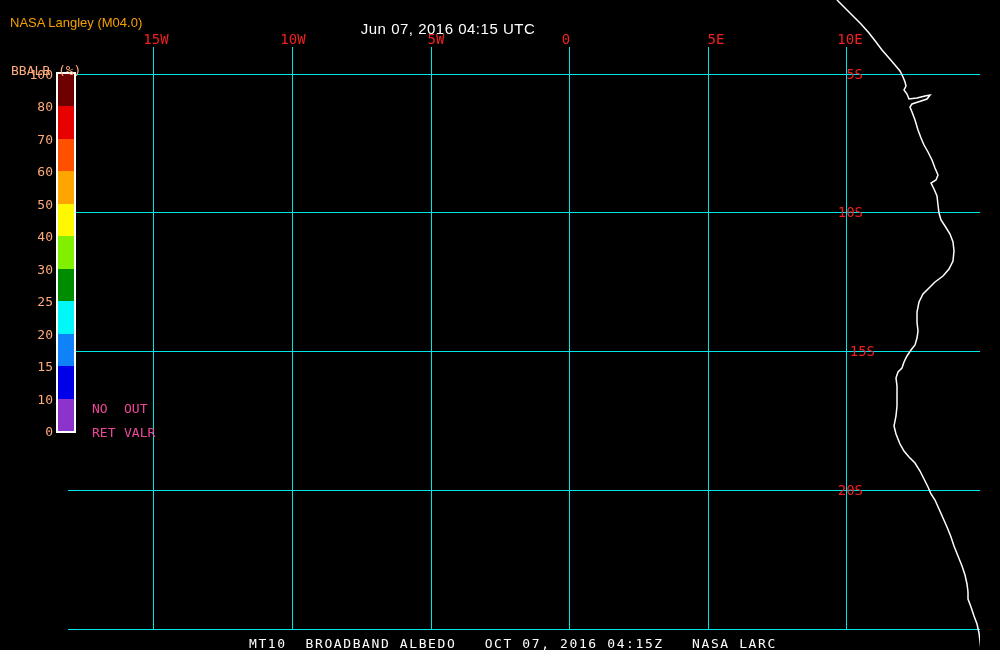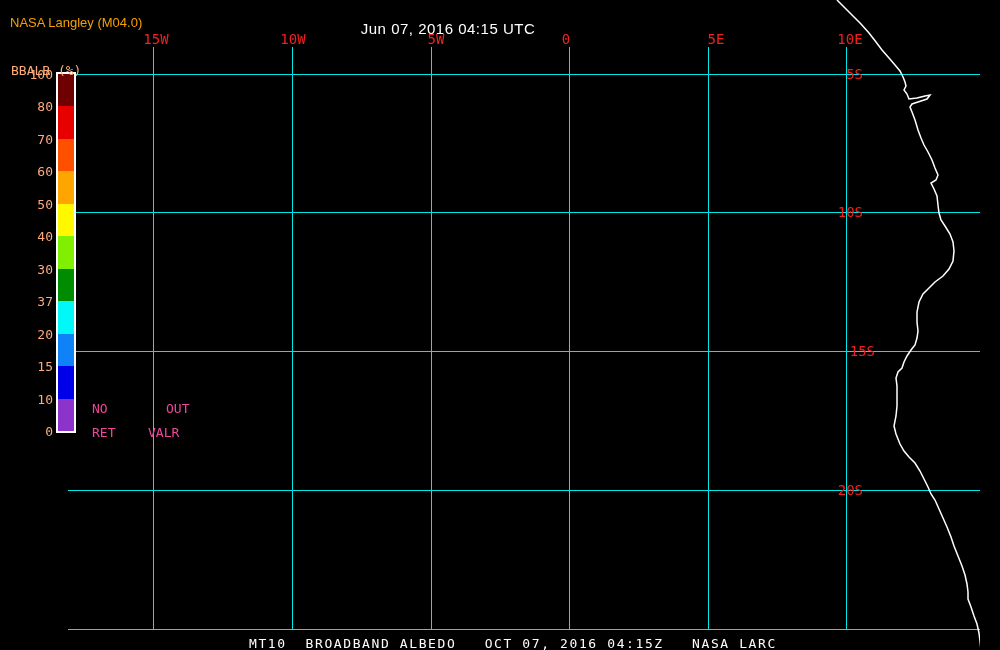--- a/index.html
+++ b/index.html
@@ -65,31 +65,31 @@
       <div class="cbar-seg" style="height: 32.4545px; background: rgb(140, 51, 204);"></div>
     </div>
   <div id="cbar-ticks">
       <div class="cbar-tick" style="top: 67px;">100</div>
       <div class="cbar-tick" style="top: 99.4545px;">80</div>
       <div class="cbar-tick" style="top: 131.909px;">70</div>
       <div class="cbar-tick" style="top: 164.364px;">60</div>
       <div class="cbar-tick" style="top: 196.818px;">50</div>
       <div class="cbar-tick" style="top: 229.273px;">40</div>
       <div class="cbar-tick" style="top: 261.727px;">30</div>
-      <div class="cbar-tick" style="top: 294.182px;">37</div>
+      <div class="cbar-tick" style="top: 294.182px;">25</div>
       <div class="cbar-tick" style="top: 326.636px;">20</div>
       <div class="cbar-tick" style="top: 359.091px;">15</div>
       <div class="cbar-tick" style="top: 391.545px;">10</div>
       <div class="cbar-tick" style="top: 424px;">0</div>
     </div>
 
   <div class="legend-item" style="left:92px;top:401px;">NO</div>
-  <div class="legend-item" style="left:124px;top:401px;margin-left:42px;">OUT</div>
+  <div class="legend-item" style="left:124px;top:401px;">OUT</div>
   <div class="legend-item" style="left:92px;top:425px;">RET</div>
-  <div class="legend-item" style="left:124px;top:425px;margin-left:24px;">VALR</div>
+  <div class="legend-item" style="left:124px;top:425px;">VALR</div>
 
   <div id="lon-labels">
       <div class="geo-label" style="left: 156px; top: 31px; transform: translateX(-50%);">15W</div>
       <div class="geo-label" style="left: 293px; top: 31px; transform: translateX(-50%);">10W</div>
       <div class="geo-label" style="left: 436px; top: 31px; transform: translateX(-50%);">5W</div>
       <div class="geo-label" style="left: 566px; top: 31px; transform: translateX(-50%);">0</div>
       <div class="geo-label" style="left: 716px; top: 31px; transform: translateX(-50%);">5E</div>
       <div class="geo-label" style="left: 850px; top: 31px; transform: translateX(-50%);">10E</div>
     </div>
   <div id="lat-labels">

